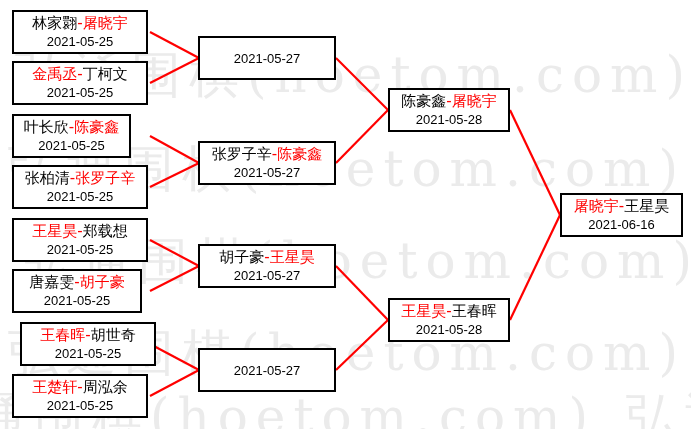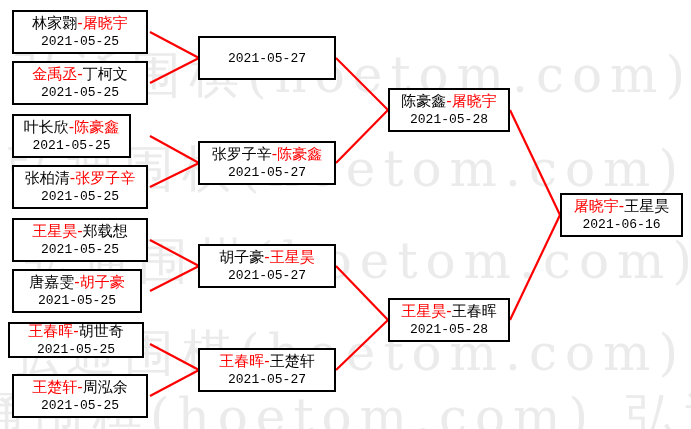--- a/index.html
+++ b/index.html
@@ -15,21 +15,21 @@
   .wm span{margin-right:30px;}
   .connectors{position:absolute;left:0;top:0;z-index:1;}
   .box{
     position:absolute;z-index:2;background:#ffffff;border:2px solid #000000;
     box-sizing:border-box;display:flex;flex-direction:column;
     align-items:center;justify-content:center;text-align:center;
   }
   .names{font-size:15px;line-height:19px;color:#000000;white-space:nowrap;}
   .date{
     font-size:13px;line-height:17px;color:#000000;
-    font-family:Liberation Mono, monospace;white-space:nowrap;
+    font-family:Liberation Sans, sans-serif;white-space:nowrap;
   }
   .dash{color:#ff0000;}
   .red{color:#ff0000;}
 </style>
 </head>
 <body>
 
 <div class="canvas">
 
   <div class="wm" style="top:42px;left:15px"><span>弘通围棋(hoetom.com)</span></div>
@@ -74,42 +74,41 @@
     <div class="date">2021-05-25</div>
   </div>
   <div class="box" style="left:12px;top:218px;width:136px;height:44px">
     <div class="names"><span class="p1 red">王星昊</span><span class="dash">-</span><span class="p2">郑载想</span></div>
     <div class="date">2021-05-25</div>
   </div>
   <div class="box" style="left:12px;top:269px;width:130px;height:44px">
     <div class="names"><span class="p1">唐嘉雯</span><span class="dash">-</span><span class="p2 red">胡子豪</span></div>
     <div class="date">2021-05-25</div>
   </div>
-  <div class="box" style="left:8px;top:322px;width:136px;height:36px">
+  <div class="box" style="left:20px;top:322px;width:136px;height:44px">
     <div class="names"><span class="p1 red">王春晖</span><span class="dash">-</span><span class="p2">胡世奇</span></div>
     <div class="date">2021-05-25</div>
   </div>
   <div class="box" style="left:12px;top:374px;width:136px;height:44px">
     <div class="names"><span class="p1 red">王楚轩</span><span class="dash">-</span><span class="p2">周泓余</span></div>
     <div class="date">2021-05-25</div>
   </div>
 
   <div class="box" style="left:198px;top:36px;width:138px;height:44px">
     <div class="date">2021-05-27</div>
   </div>
   <div class="box" style="left:198px;top:141px;width:138px;height:44px">
     <div class="names"><span class="p1">张罗子辛</span><span class="dash">-</span><span class="p2 red">陈豪鑫</span></div>
     <div class="date">2021-05-27</div>
   </div>
   <div class="box" style="left:198px;top:244px;width:138px;height:44px">
     <div class="names"><span class="p1">胡子豪</span><span class="dash">-</span><span class="p2 red">王星昊</span></div>
     <div class="date">2021-05-27</div>
   </div>
   <div class="box" style="left:198px;top:348px;width:138px;height:44px">
-    <div class="names"><span class="p1 red">王春晖</span><span class="dash">-</span><span class="p2">王楚轩</span></div>
     <div class="date">2021-05-27</div>
   </div>
 
   <div class="box" style="left:388px;top:88px;width:122px;height:44px">
     <div class="names"><span class="p1">陈豪鑫</span><span class="dash">-</span><span class="p2 red">屠晓宇</span></div>
     <div class="date">2021-05-28</div>
   </div>
   <div class="box" style="left:388px;top:298px;width:122px;height:44px">
     <div class="names"><span class="p1 red">王星昊</span><span class="dash">-</span><span class="p2">王春晖</span></div>
     <div class="date">2021-05-28</div>

